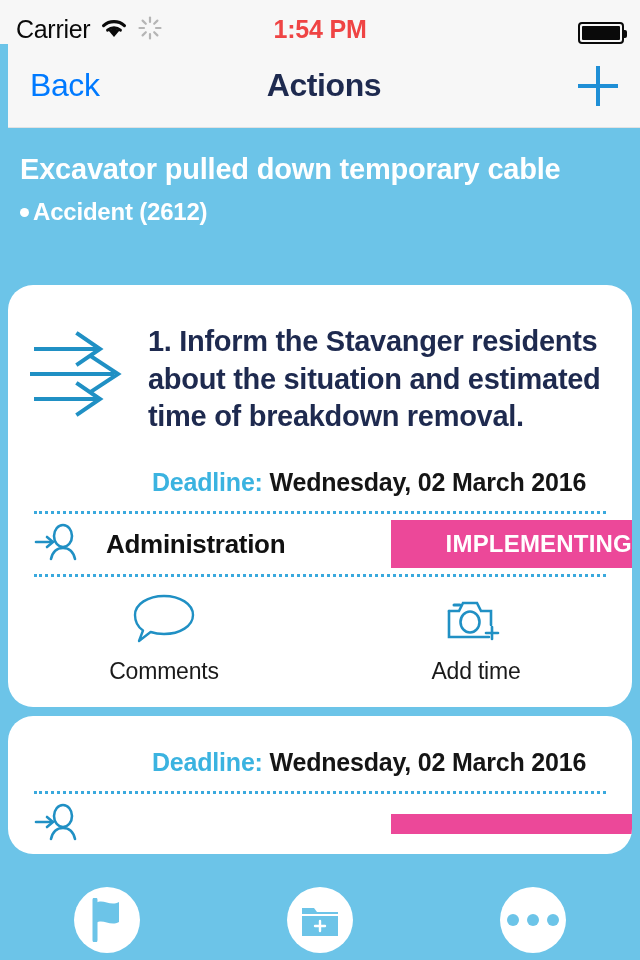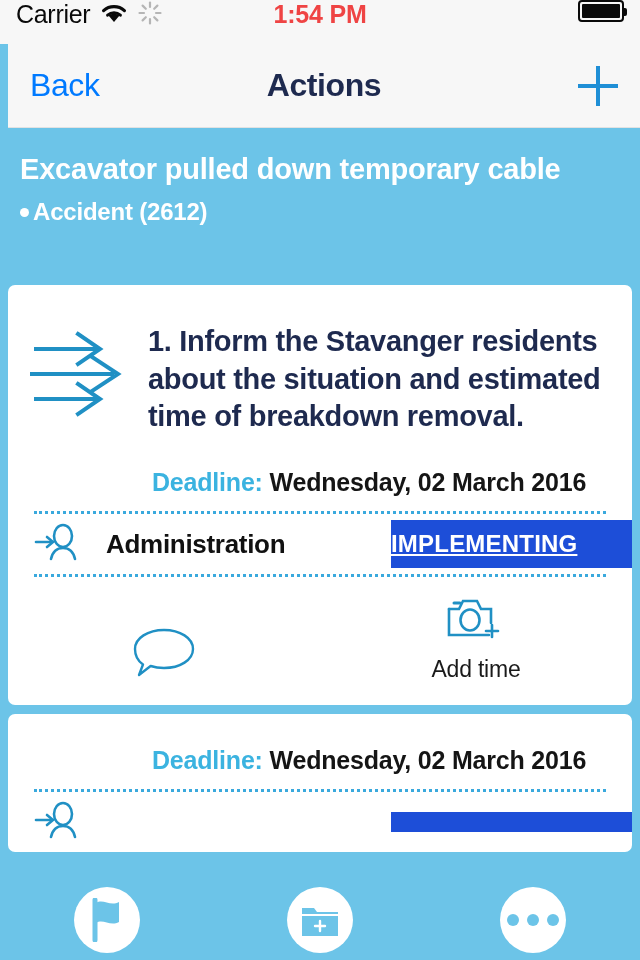--- a/index.html
+++ b/index.html
@@ -7,21 +7,21 @@
     width:640px; height:960px;
     font-family:"Liberation Sans", sans-serif;
     background:#6cc4e8;
     overflow:hidden;
   }
   #app { position:relative; width:640px; height:960px; overflow:hidden; }
 
   
   .statusbar{
     height:44px; background:#f7f7f7;
-    display:flex; align-items:flex-start;
+    display:flex; align-items:flex-end;
     position:relative; padding:0 16px;
   }
   .sb-left{ display:flex; align-items:center; gap:10px; }
   .sb-carrier{ font-size:25px; color:#0a0a0a; letter-spacing:-0.3px; }
   .sb-center{
     position:absolute; left:0; right:0; text-align:center;
     font-size:25px; font-weight:bold; color:#ef4444; letter-spacing:-0.2px;
     pointer-events:none;
   }
   .sb-right{ margin-left:auto; display:flex; align-items:center; }
@@ -68,21 +68,21 @@
     width:9px; height:9px; border-radius:50%; background:#ffffff;
     margin-right:4px; flex:0 0 auto;
   }
 
   
   .cards{
     position:absolute; left:0; right:0; top:285px; bottom:0;
     background:#6cc4e8; padding:0 8px; overflow:hidden;
   }
   .card{
-    background:#ffffff; border-radius:7px; margin-bottom:9px;
+    background:#ffffff; border-radius:25px; margin-bottom:9px;
     padding:0 0 0 0; overflow:hidden;
   }
 
   .card-main{ display:flex; padding:38px 22px 0 22px; }
   .arrows{ flex:0 0 118px; padding-top:8px; }
   .card-text{
     flex:1; font-size:29px; font-weight:bold; color:#1e2a4f;
     line-height:1.30; letter-spacing:-0.3px;
   }
 
@@ -100,23 +100,23 @@
 
   .assign-row{
     display:flex; align-items:center;
     padding:12px 0 12px 26px; height:60px;
   }
   .assign-name{
     font-size:26px; color:#111111; font-weight:bold;
     margin-left:24px; letter-spacing:-0.3px;
   }
   .badge{
-    margin-left:auto; background:#1d4ed8; color:#ffffff;
+    margin-left:auto; background:#ec4899; color:#ffffff;
     font-size:24px; font-weight:bold; letter-spacing:0.2px;
-    padding:10px 0; width:241px; text-align:left;text-decoration:underline;
+    padding:10px 0; width:241px; text-align:right;
   }
 
   .actions-row{ display:flex; padding:16px 0 22px 0; }
   .action-btn{
     flex:1; display:flex; flex-direction:column;
     align-items:center; justify-content:flex-end;
   }
   .action-label{
     margin-top:9px; font-size:23px; color:#1a1a1a; letter-spacing:-0.2px;
   }
@@ -229,20 +229,21 @@
 
       <div class="dotted"></div>
 
       <div class="actions-row">
         <div class="action-btn">
           <span>
             <svg width="66" height="52" viewBox="0 0 66 52">
               <path d="M33 3 C49 3 62 11 62 22 C62 33 49 41 33 41 C28 41 23.5 40.3 19.6 39 L8 48 L12 37.5 C6.6 33.8 4 28.2 4 22 C4 11 17 3 33 3 Z" fill="none" stroke="#2090c4" stroke-width="2.4" stroke-linejoin="round"></path>
             </svg>
           </span>
+          <span class="action-label">Comments</span>
         </div>
         <div class="action-btn">
           <span>
             <svg width="62" height="50" viewBox="0 0 62 50">
               <g fill="none" stroke="#2090c4" stroke-width="2.6" stroke-linecap="round">
                 <path d="M4 16 L4 42 L44 42"></path>
                 <path d="M4 16 L14 16 L18 8 L32 8 L36 16 L46 16 L46 30"></path>
                 <path d="M9 10 L15 10" stroke-width="3"></path>
                 <ellipse cx="25" cy="27" rx="9.5" ry="10.5"></ellipse>
                 <line x1="47" y1="32" x2="47" y2="44"></line>

